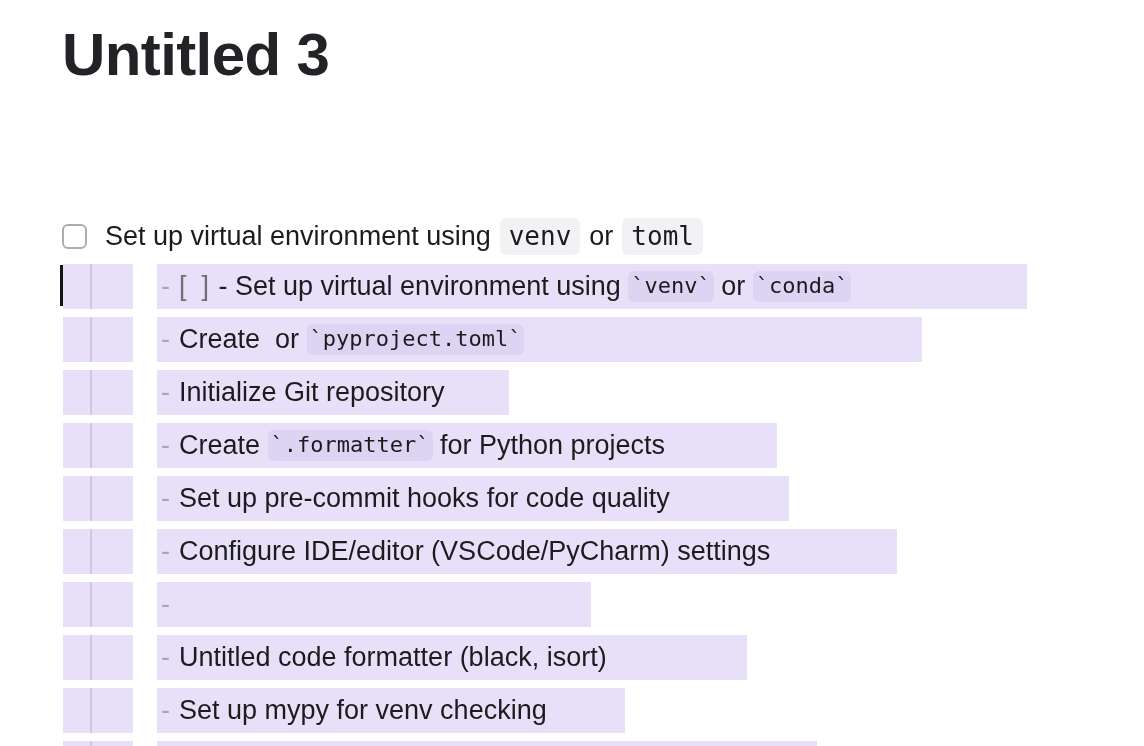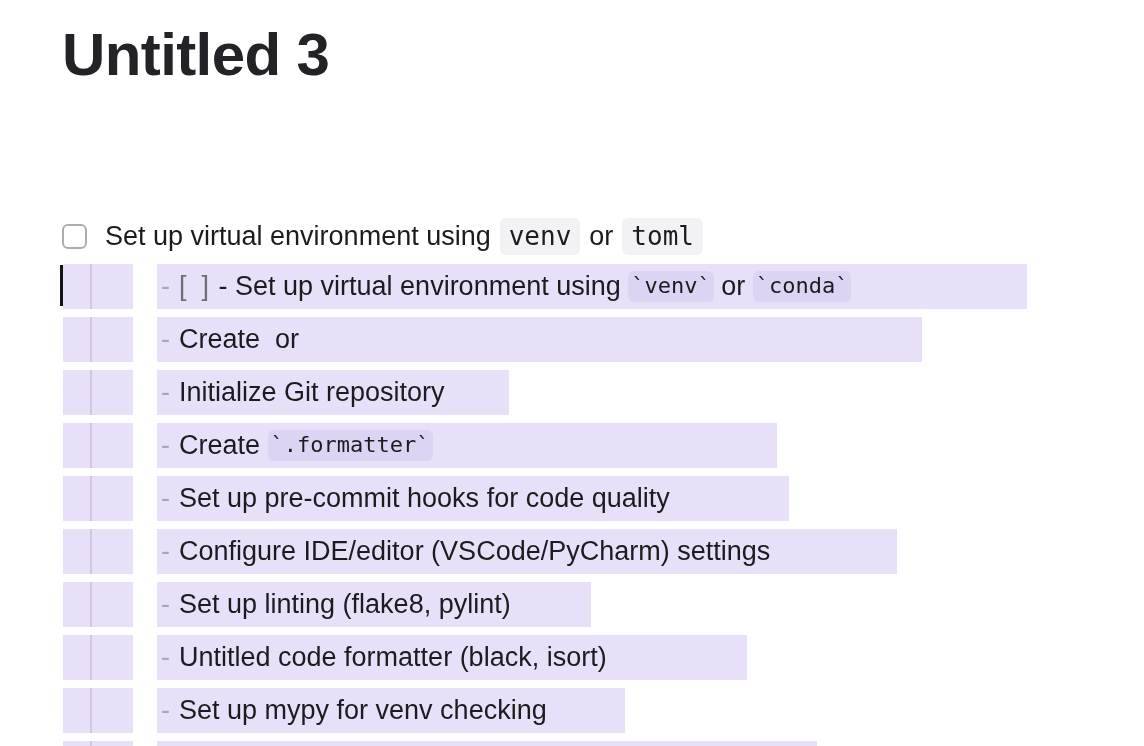--- a/index.html
+++ b/index.html
@@ -172,51 +172,51 @@
         <div class="caret"></div>
         <div class="gutter">
           <div class="gutter-rule"></div>
         </div>
         <div class="sel" style="width: 870px;"><span class="bullet">-</span><span class="task-box">[  ]</span><span class="t"> - </span><span class="t">Set up virtual environment using </span><span class="code">`venv`</span><span class="t"> or </span><span class="code">`conda`</span></div>
       </div>
       <div class="src-line">
         <div class="gutter">
           <div class="gutter-rule"></div>
         </div>
-        <div class="sel" style="width: 765px;"><span class="bullet">-</span><span class="t">Create </span><span class="t"> or </span></div>
+        <div class="sel" style="width: 765px;"><span class="bullet">-</span><span class="t">Create </span><span class="t"> or </span><span class="code">`pyproject.toml`</span></div>
       </div>
       <div class="src-line">
         <div class="gutter">
           <div class="gutter-rule"></div>
         </div>
         <div class="sel" style="width: 352px;"><span class="bullet">-</span><span class="t">Initialize Git repository</span></div>
       </div>
       <div class="src-line">
         <div class="gutter">
           <div class="gutter-rule"></div>
         </div>
-        <div class="sel" style="width: 620px;"><span class="bullet">-</span><span class="t">Create </span><span class="code">`.formatter`</span></div>
+        <div class="sel" style="width: 620px;"><span class="bullet">-</span><span class="t">Create </span><span class="code">`.formatter`</span><span class="t"> for Python projects</span></div>
       </div>
       <div class="src-line">
         <div class="gutter">
           <div class="gutter-rule"></div>
         </div>
         <div class="sel" style="width: 632px;"><span class="bullet">-</span><span class="t">Set up pre-commit hooks for code quality</span></div>
       </div>
       <div class="src-line">
         <div class="gutter">
           <div class="gutter-rule"></div>
         </div>
         <div class="sel" style="width: 740px;"><span class="bullet">-</span><span class="t">Configure IDE/editor (VSCode/PyCharm) settings</span></div>
       </div>
       <div class="src-line">
         <div class="gutter">
           <div class="gutter-rule"></div>
         </div>
-        <div class="sel" style="width: 434px;"><span class="bullet">-</span><span class="t">Set up linting (flake8, pylint)</span></div>
+        <div class="sel" style="width: 434px;"><span class="bullet">-</span></div>
       </div>
       <div class="src-line">
         <div class="gutter">
           <div class="gutter-rule"></div>
         </div>
         <div class="sel" style="width: 590px;"><span class="bullet">-</span><span class="t">Untitled code formatter (black, isort)</span></div>
       </div>
       <div class="src-line">
         <div class="gutter">
           <div class="gutter-rule"></div>

